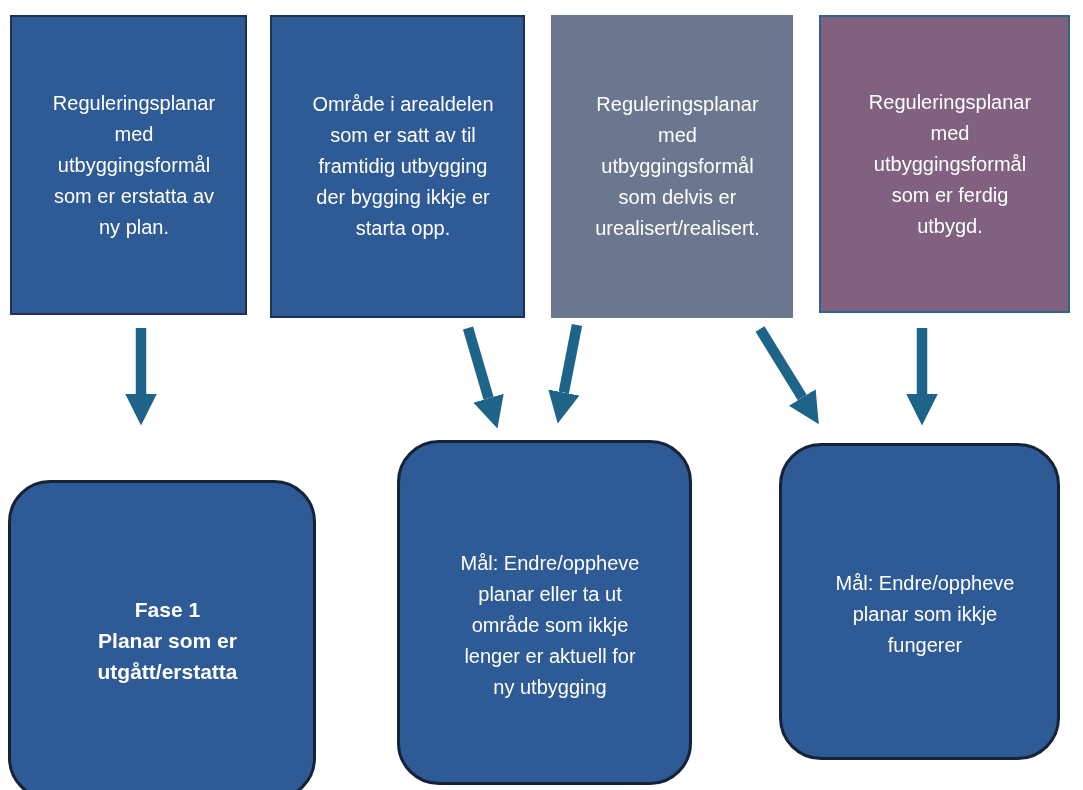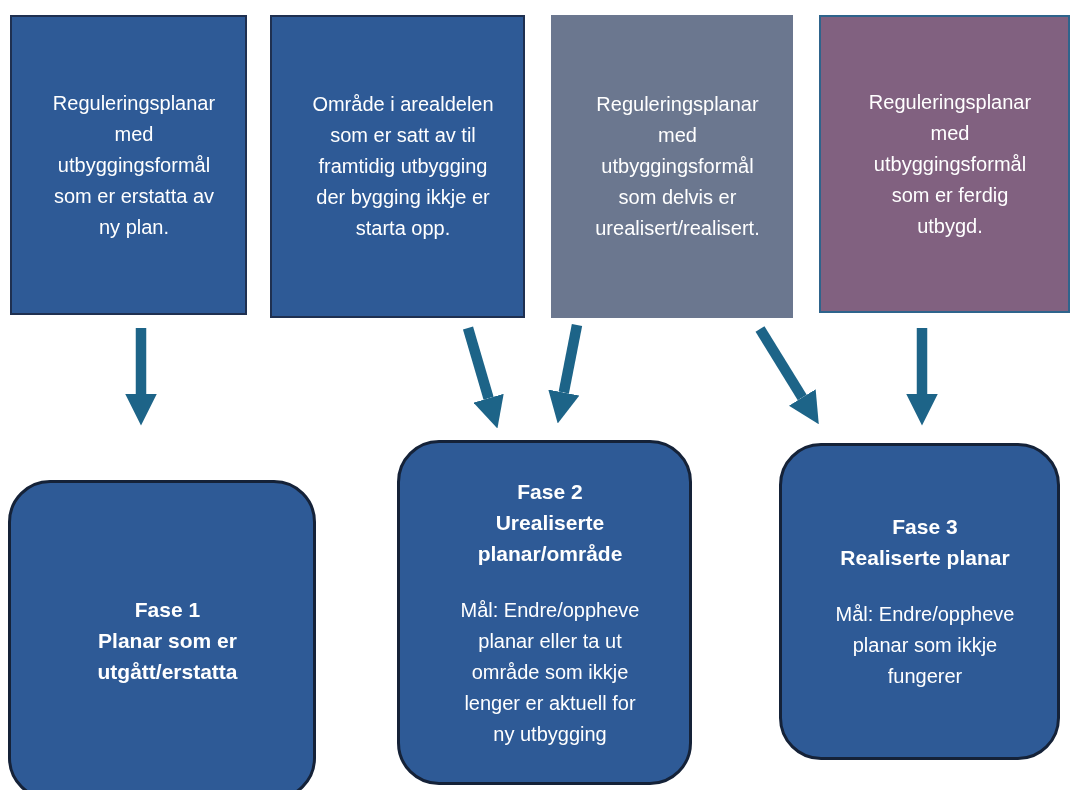--- a/index.html
+++ b/index.html
@@ -93,31 +93,26 @@
       <line x1="922" y1="328" x2="922" y2="394" stroke="#1D6488" stroke-width="10.5" marker-end="url(#ah)"></line>
     </svg>
 
   <div class="box phase phase1" style="background-color: rgb(46, 90, 150); border-color: rgb(21, 34, 56); margin-top: 44px;">
     <div class="title">Fase 1
 Planar som er
 utgått/erstatta</div>
   </div>
 
   <div class="box phase phase2" style="background-color: rgb(46, 90, 150); border-color: rgb(21, 34, 56);">
-    <div class="title">Fase 2
-Urealiserte
-planar/område</div>
     <div class="body">Mål: Endre/oppheve
 planar eller ta ut
 område som ikkje
 lenger er aktuell for
 ny utbygging</div>
   </div>
 
   <div class="box phase phase3" style="background-color: rgb(46, 90, 150); border-color: rgb(21, 34, 56);">
-    <div class="title">Fase 3
-Realiserte planar</div>
     <div class="body">Mål: Endre/oppheve
 planar som ikkje
 fungerer</div>
   </div>
 
 </div>
 
 </body></html>

